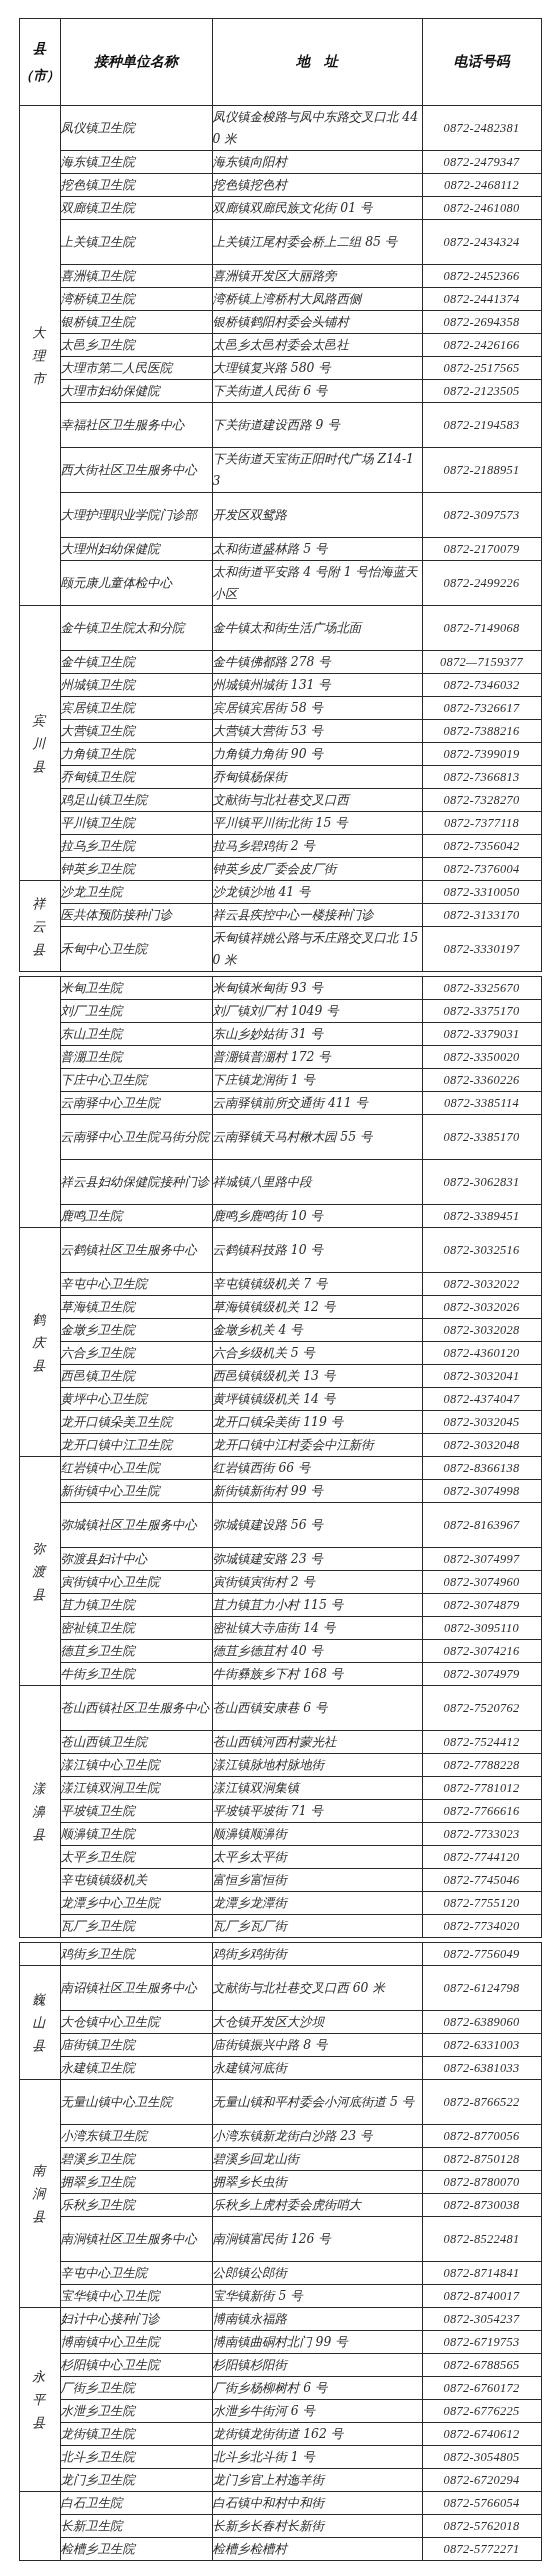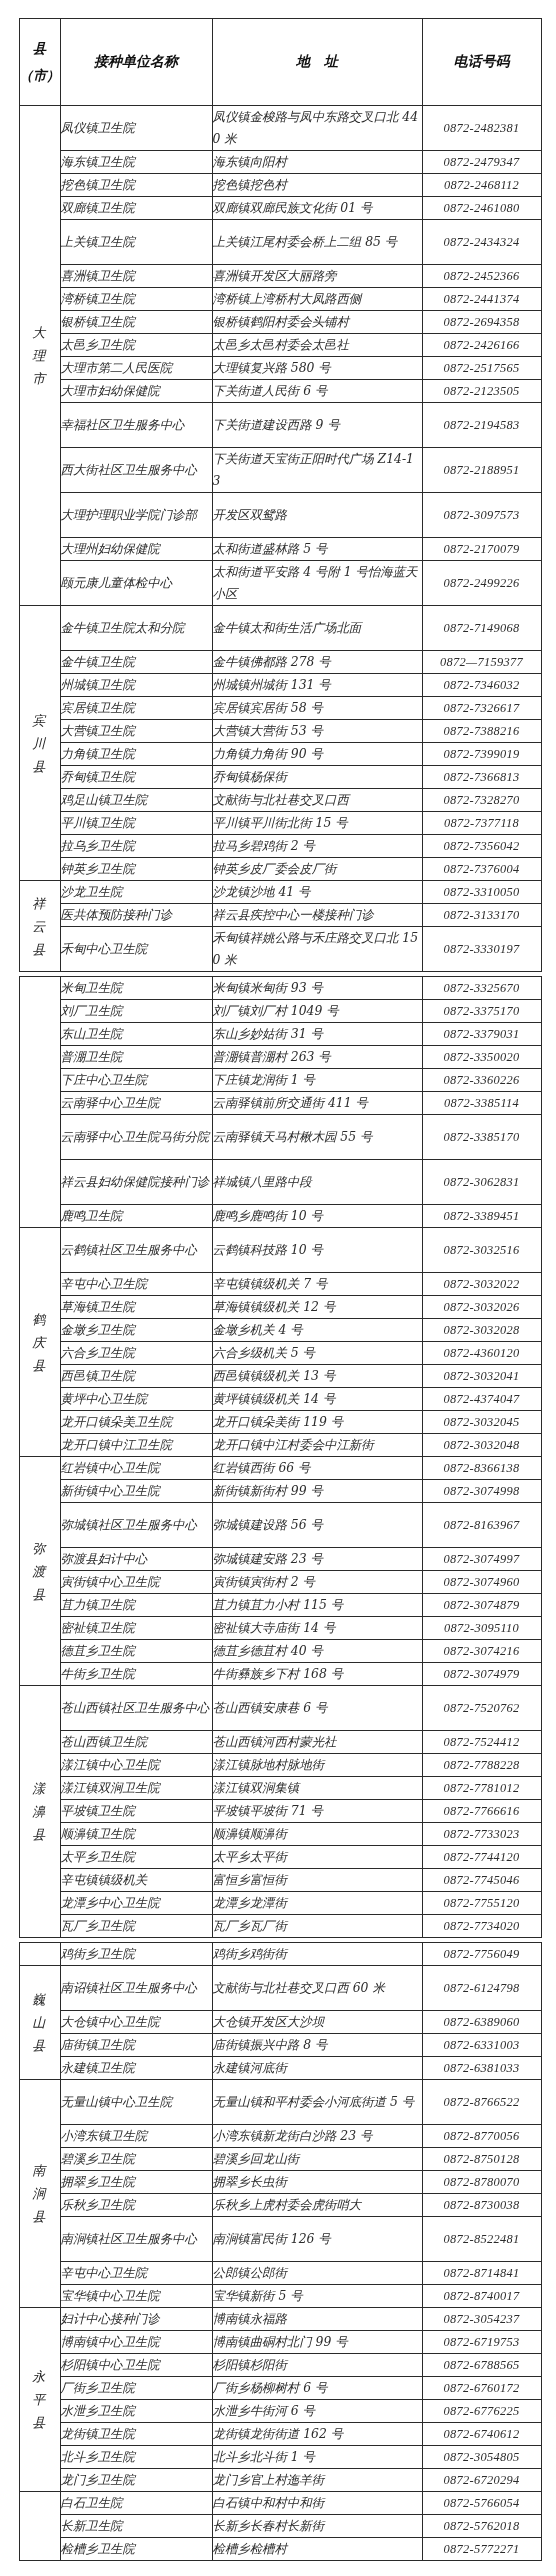--- a/index.html
+++ b/index.html
@@ -219,21 +219,21 @@
           <td class="addr">刘厂镇刘厂村 1049 号</td>
           <td class="phone">0872-3375170</td>
         </tr>
         <tr class="r1">
           <td class="name">东山卫生院</td>
           <td class="addr">东山乡妙姑街 31 号</td>
           <td class="phone">0872-3379031</td>
         </tr>
         <tr class="r1">
           <td class="name">普淜卫生院</td>
-          <td class="addr">普淜镇普淜村 263 号</td>
+          <td class="addr">普淜镇普淜村 172 号</td>
           <td class="phone">0872-3350020</td>
         </tr>
         <tr class="r1">
           <td class="name">下庄中心卫生院</td>
           <td class="addr">下庄镇龙润街 1 号</td>
           <td class="phone">0872-3360226</td>
         </tr>
         <tr class="r1">
           <td class="name">云南驿中心卫生院</td>
           <td class="addr">云南驿镇前所交通街 411 号</td>

